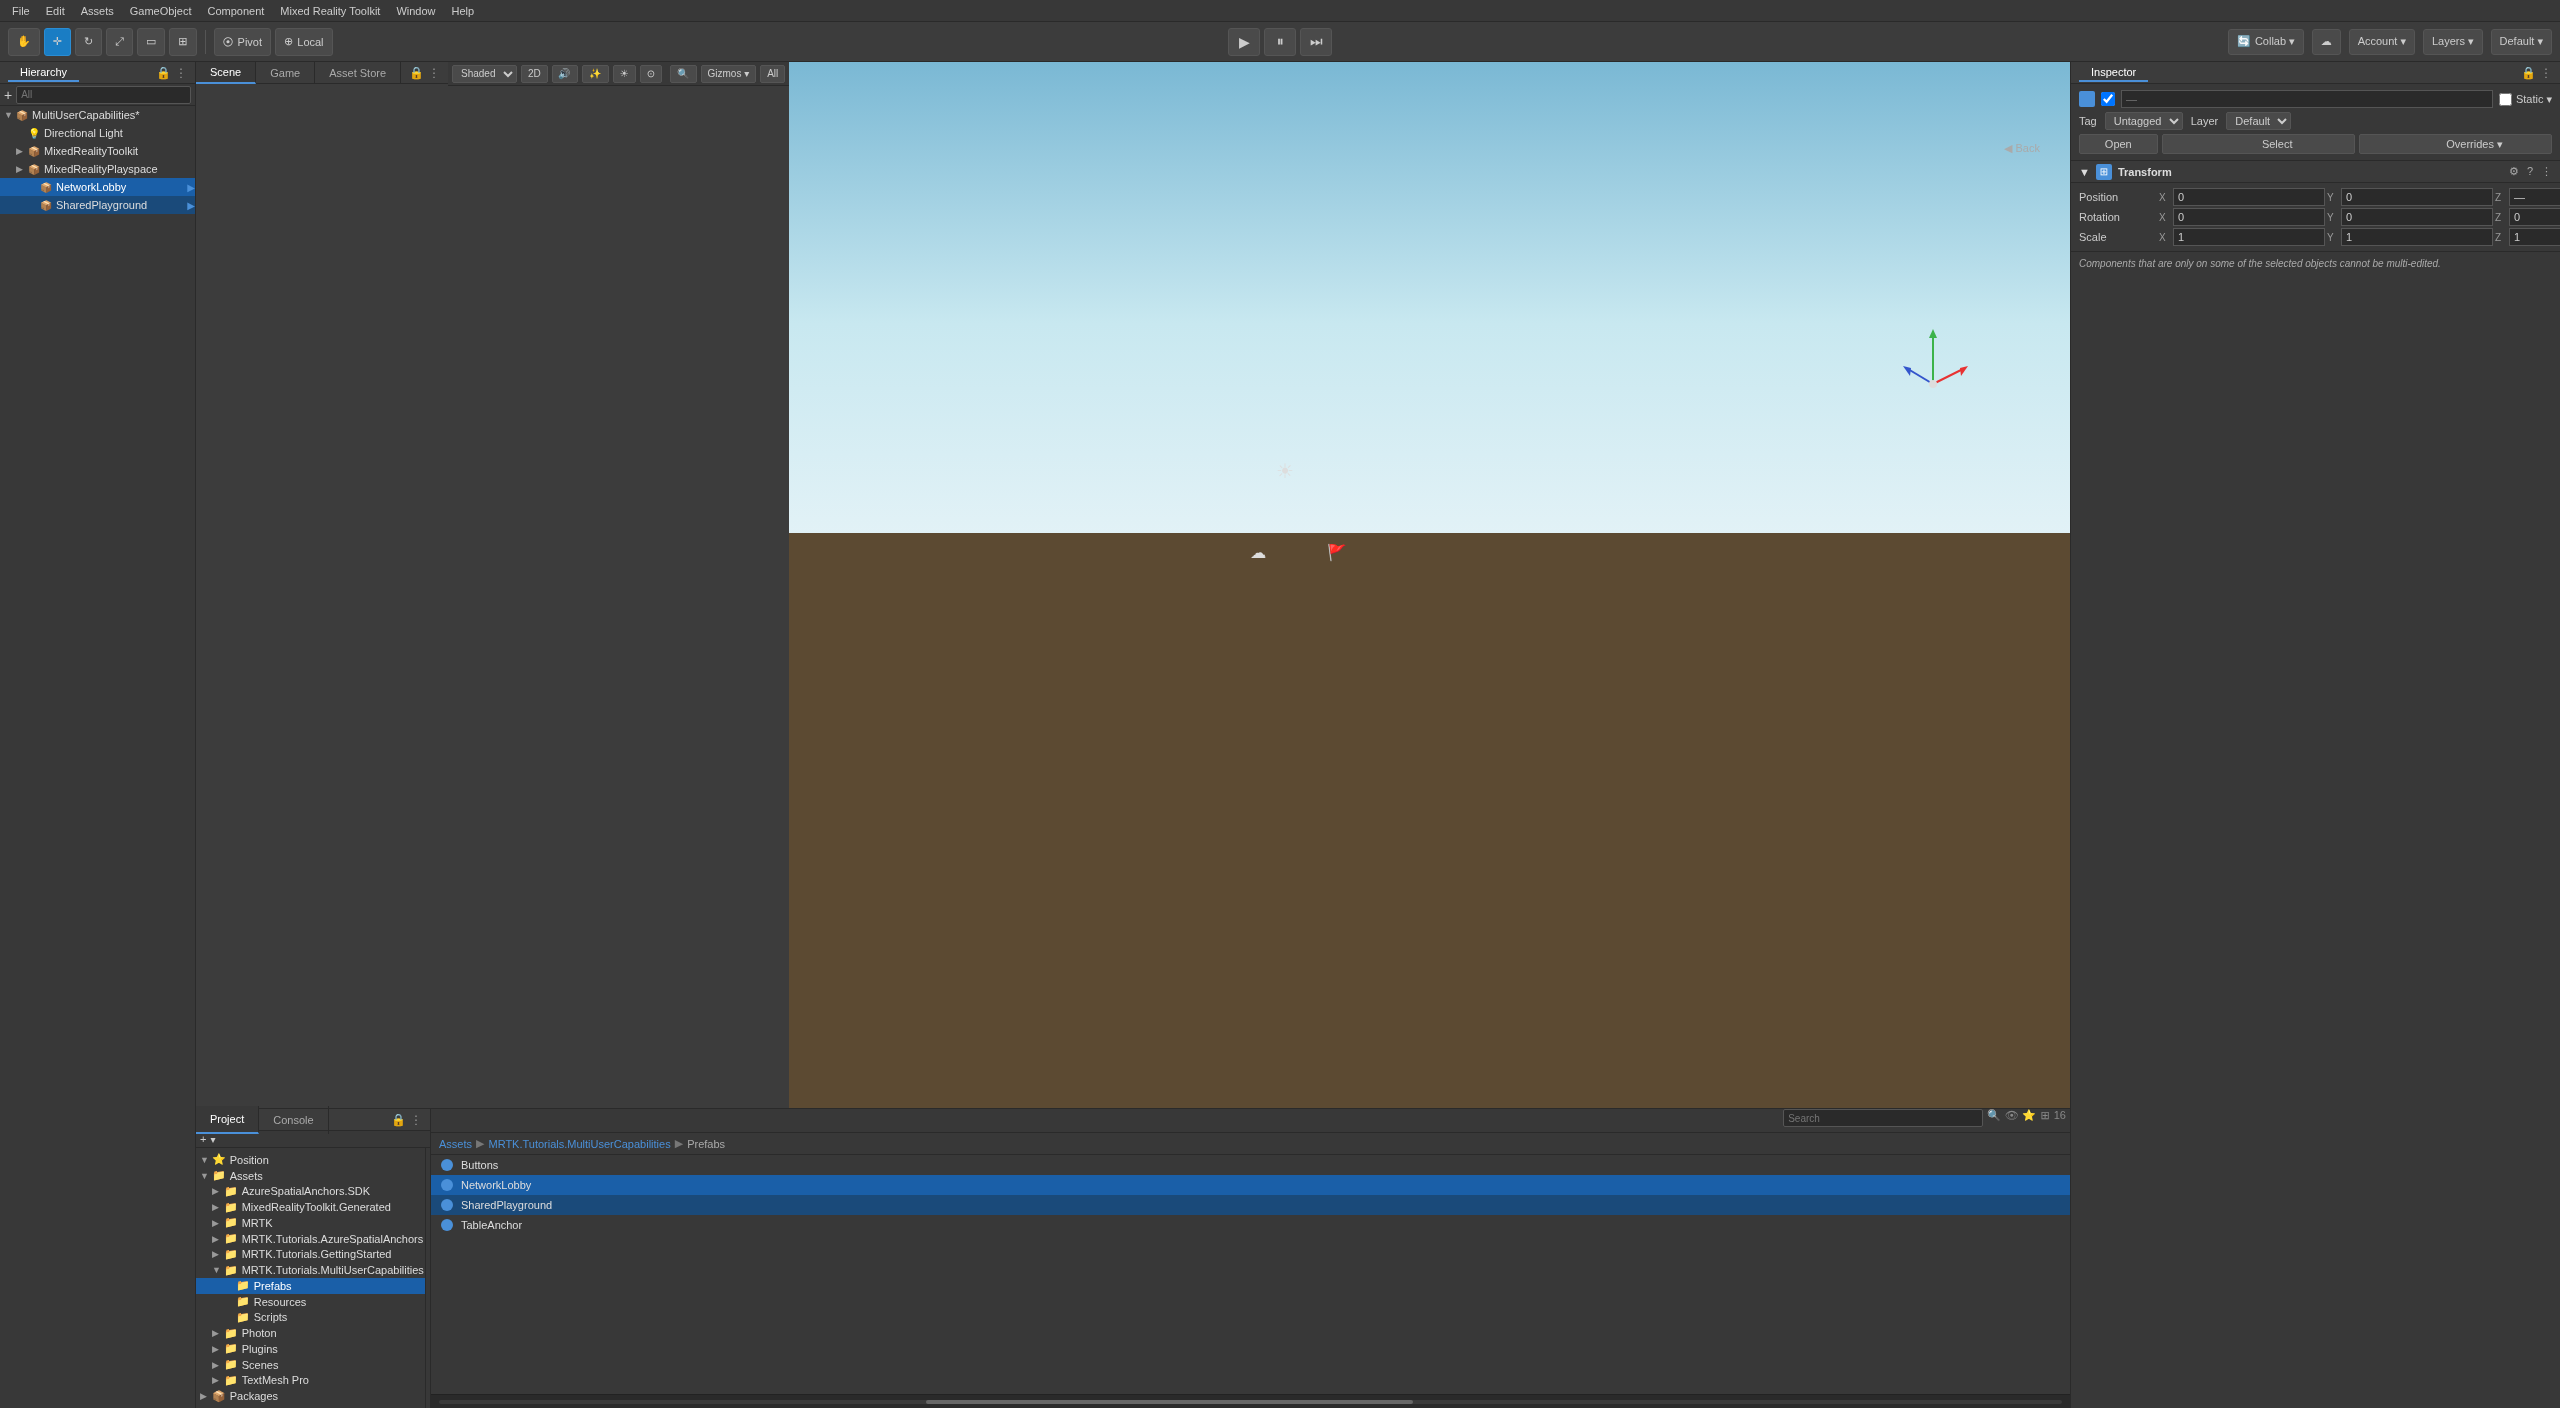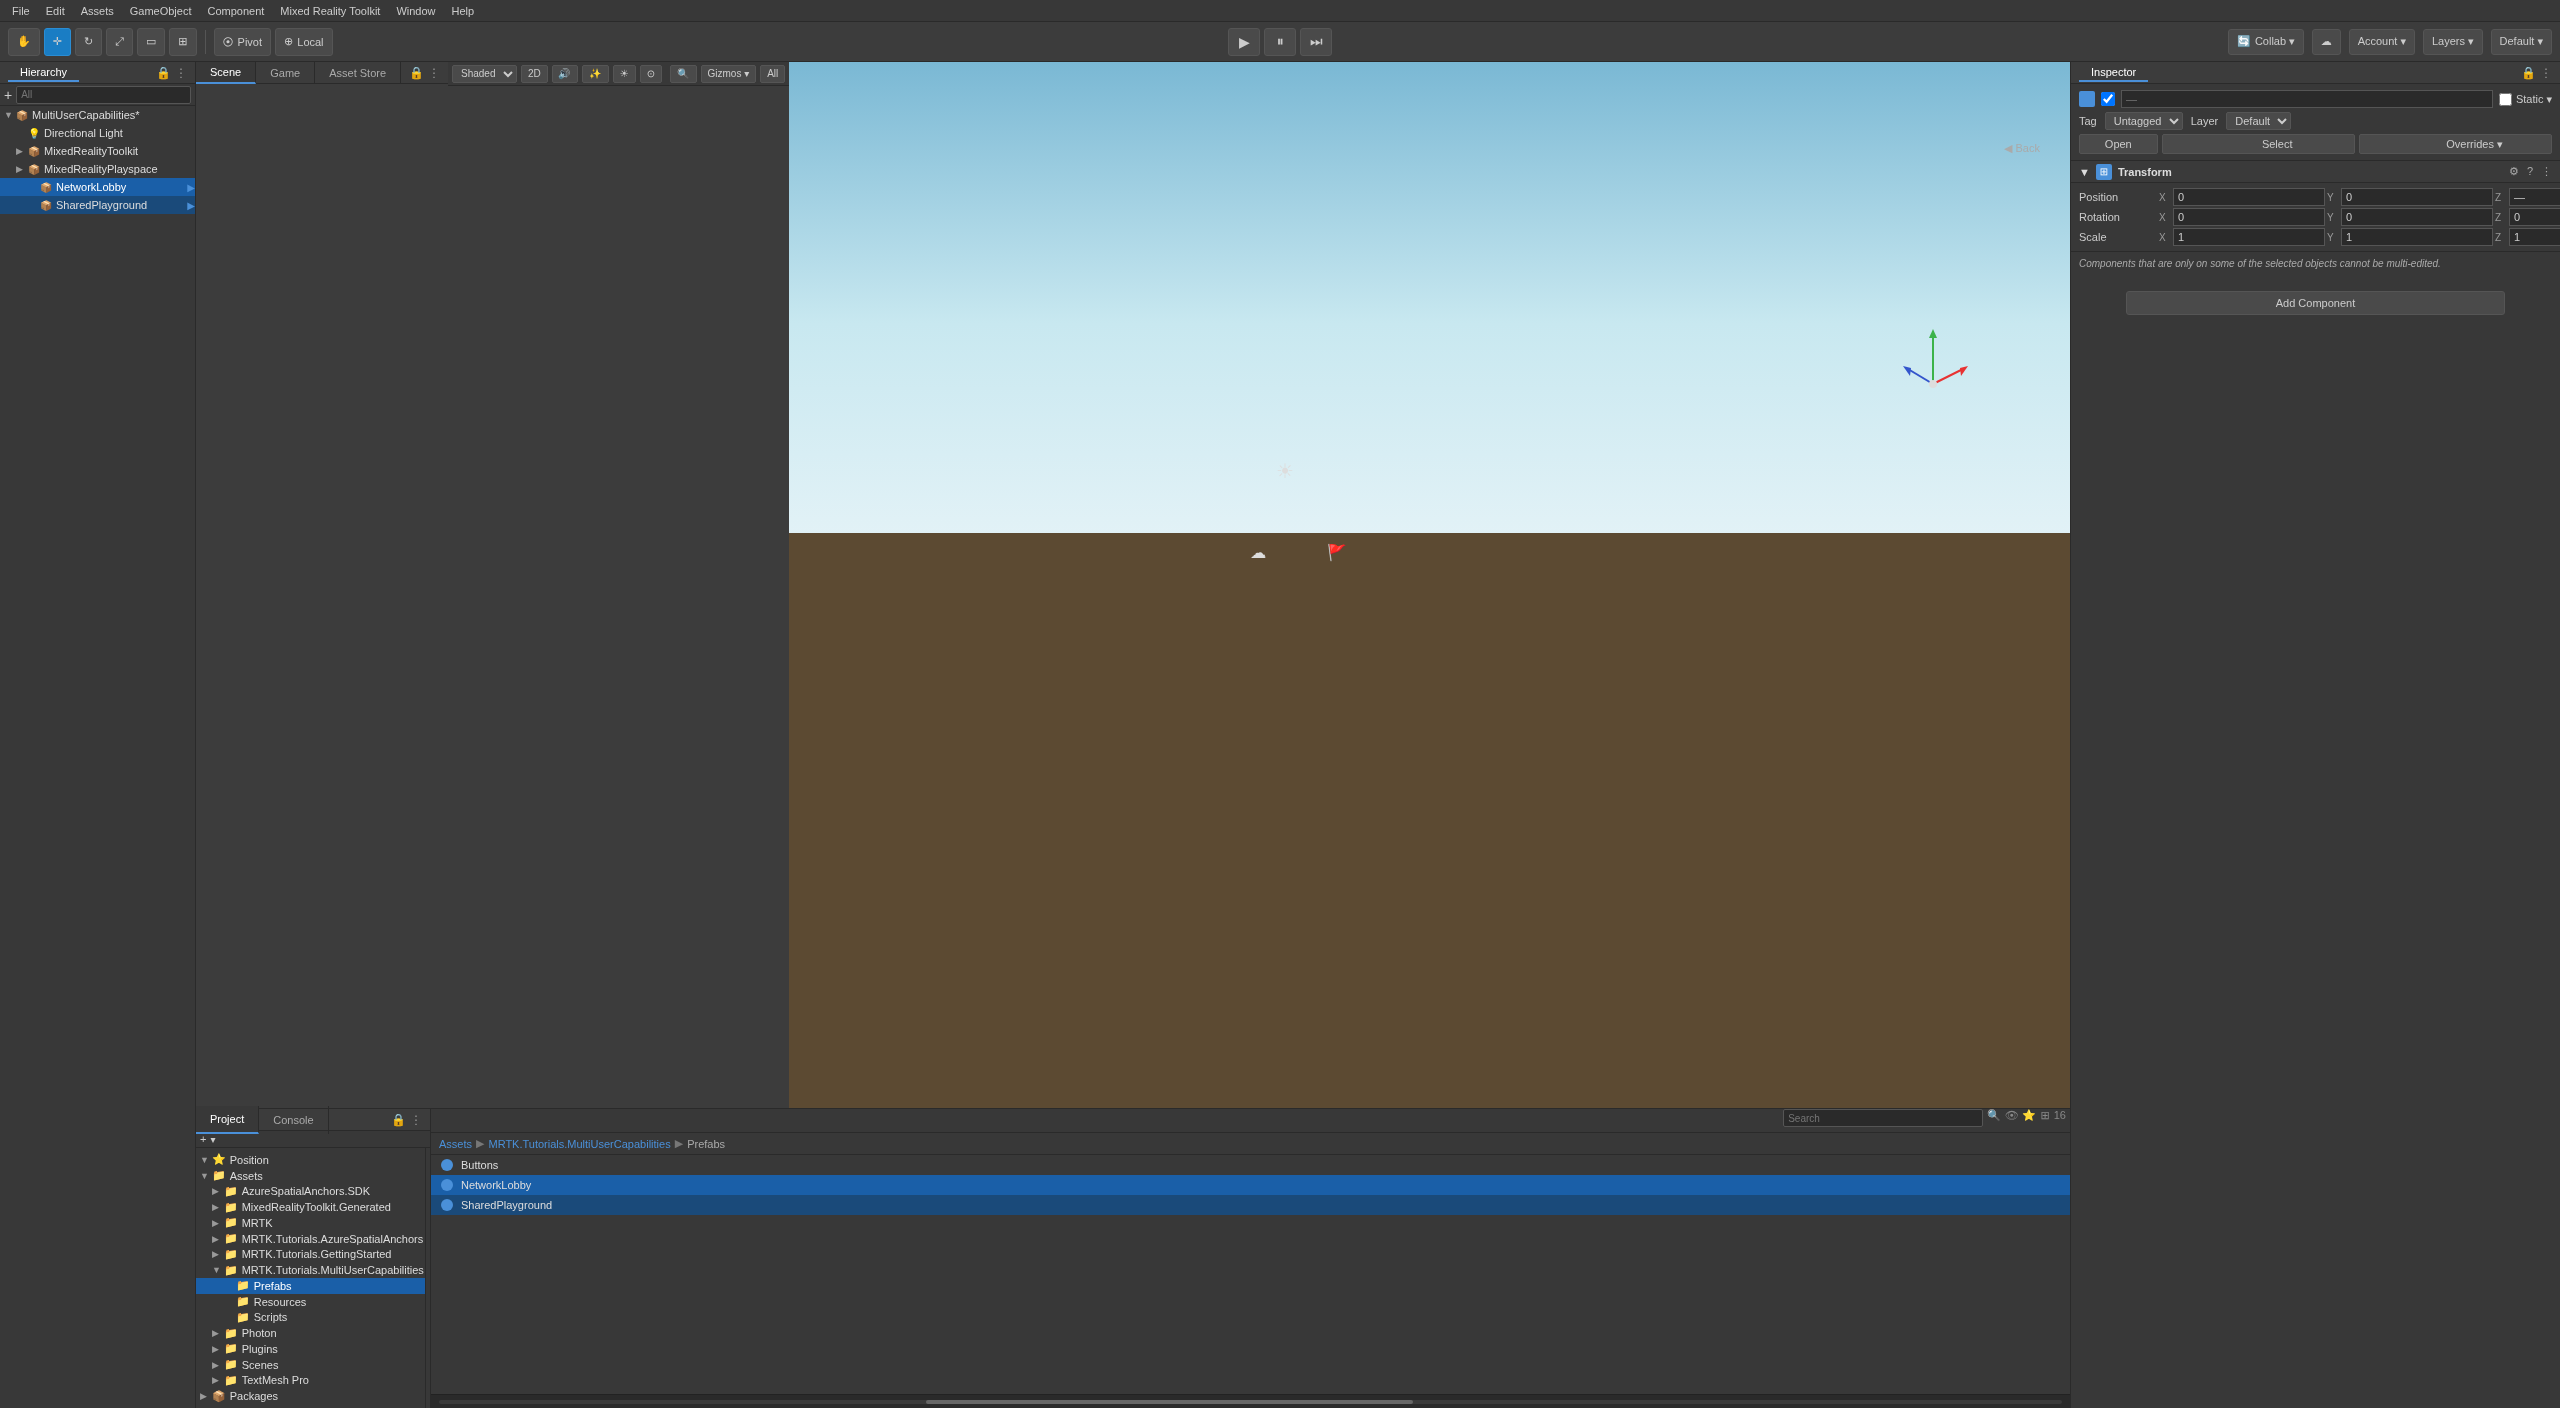--- a/index.html
+++ b/index.html
@@ -430,20 +430,26 @@
                 <div style="width:12px;height:12px;background:#4a90d9;border-radius:50%;"></div>
               </div>
             <span class="file-name">NetworkLobby</span>
           </div>
           <div class="file-item selected" style="background:#1a4a7a;">
             <div class="file-icon">
                 <div style="width:12px;height:12px;background:#4a90d9;border-radius:50%;"></div>
               </div>
             <span class="file-name">SharedPlayground</span>
           </div>
+          <div class="file-item">
+            <div class="file-icon">
+                <div style="width:12px;height:12px;background:#4a90d9;border-radius:50%;"></div>
+              </div>
+            <span class="file-name">TableAnchor</span>
+          </div>
         </div>
 
         <div style="height:14px;background:#2a2a2a;border-top:1px solid #222;display:flex;align-items:center;padding:0 8px;">
           <div style="flex:1;height:4px;background:#3a3a3a;border-radius:2px;position:relative;">
             <div style="width:30%;height:4px;background:#666;border-radius:2px;position:absolute;left:30%;"></div>
           </div>
         </div>
       </div>
     </div>
   </div>
@@ -551,18 +557,15 @@
                 <span class="prop-axis">Z</span>
                 <input class="prop-input" type="text" value="1" style="">
               </div>
             </div>
           </div>
         </div>
       </div>
 
       <div class="warning-text">Components that are only on some of the selected objects cannot be multi-edited.</div>
 
-      <div style="text-align:center;padding:8px;">
-        <button class="add-component-btn">Add Component</button>
-      </div>
     </div>
   </div>
 </div>
 
 </body></html>

